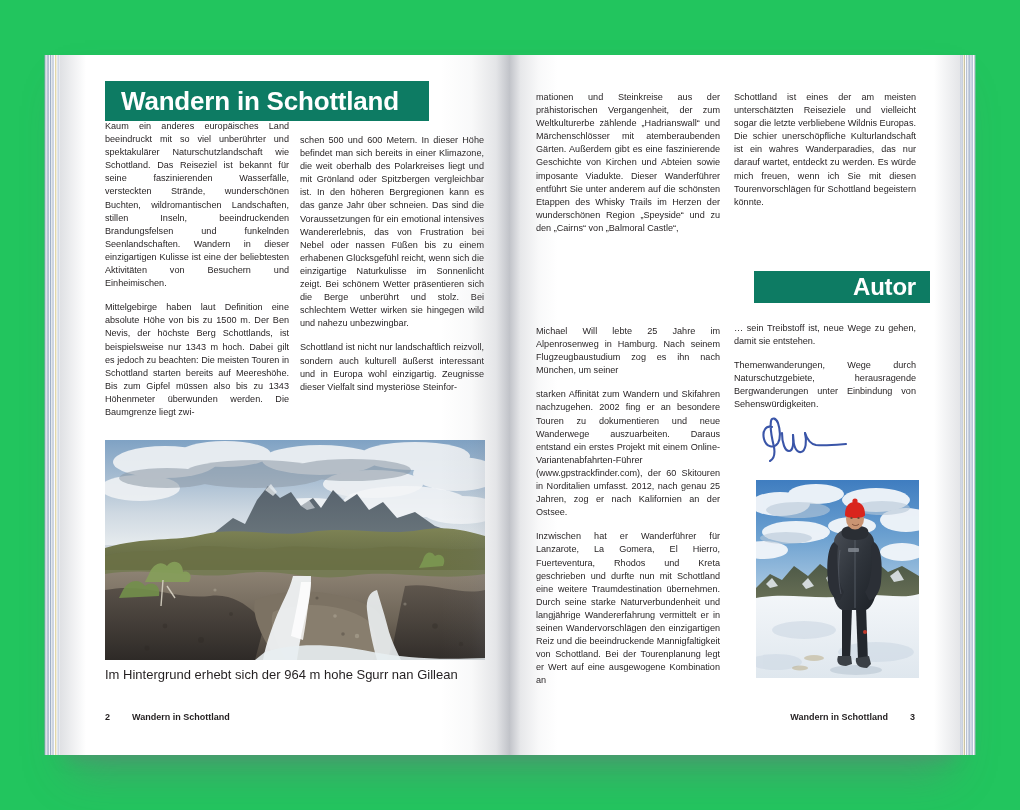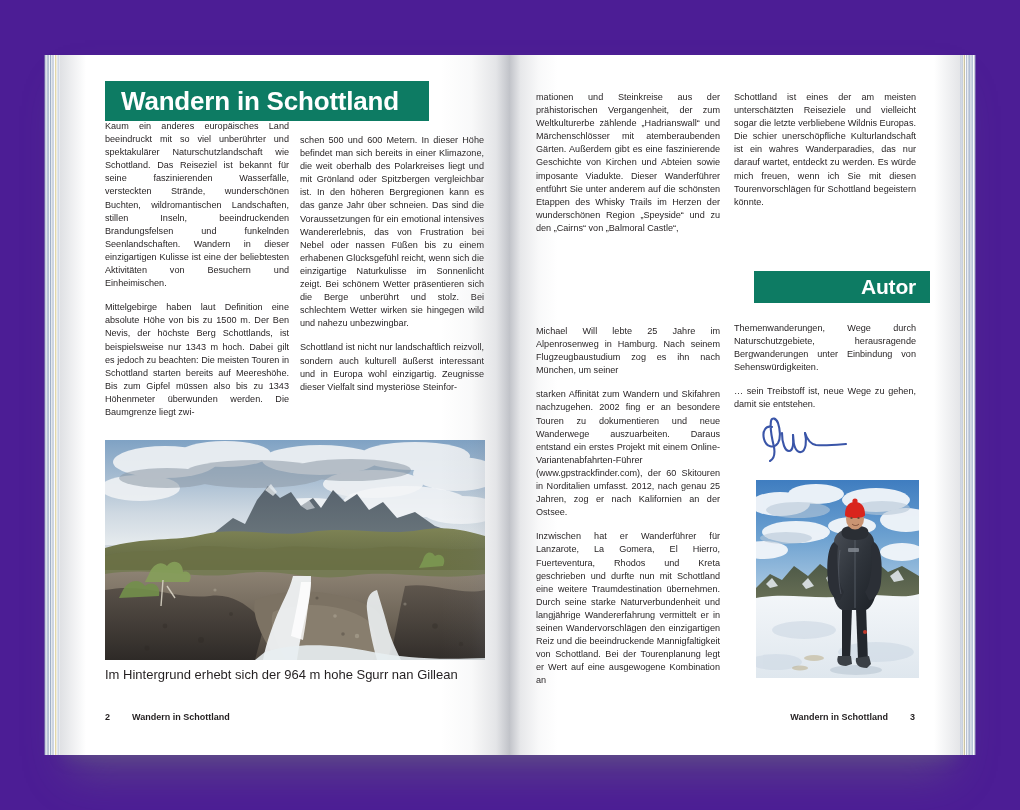--- a/index.html
+++ b/index.html
@@ -12,21 +12,21 @@
     height: 810px;
     font-family: "Liberation Sans", sans-serif;
     overflow: hidden;
     position: relative;
   }
 
   
   #scene {
     position: absolute;
     inset: 0;
-    background: #4c1d95;
+    background: #22c55e;
   }
 
   
   .book-shadow {
     position: absolute;
     left: 60px;
     top: 55px;
     width: 900px;
     height: 700px;
     border-radius: 3px;
@@ -164,21 +164,21 @@
     font-size: 26px;
   }
   .banner.title-autor {
     position: absolute;
     left: 244px;
     top: 216px;
     width: 162px;
     height: 32px;
     justify-content: flex-end;
     padding-right: 14px;
-    font-size: 21px;
+    font-size: 24px;
   }
 
   
   .col {
     position: absolute;
     font-size: 9.1px;
     line-height: 13.1px;
     color: #231f20;
     text-align: justify;
     -webkit-hyphens: auto;
@@ -401,22 +401,22 @@
 
         <div class="banner title-autor">Autor</div>
 
         <div class="col c1b">
           <p>Michael Will lebte 25 Jahre im Alpenrosenweg in Hamburg. Nach seinem Flugzeugbaustudium zog es ihn nach München, um seiner</p>
           <p>starken Affinität zum Wandern und Skifahren nachzugehen. 2002 fing er an besondere Touren zu dokumentieren und neue Wanderwege auszuarbeiten. Daraus entstand ein erstes Projekt mit einem Online-Variantenabfahrten-Führer (www.gpstrackfinder.com), der 60 Skitouren in Norditalien umfasst. 2012, nach genau 25 Jahren, zog er nach Kalifornien an der Ostsee.</p>
           <p>Inzwischen hat er Wanderführer für Lanzarote, La Gomera, El Hierro, Fuerteventura, Rhodos und Kreta geschrieben und durfte nun mit Schottland eine weitere Traumdestination übernehmen. Durch seine starke Naturverbundenheit und langjährige Wandererfahrung vermittelt er in seinen Wandervorschlägen den einzigartigen Reiz und die beeindruckende Mannigfaltigkeit von Schottland. Bei der Tourenplanung legt er Wert auf eine ausgewogene Kombination an</p>
         </div>
 
         <div class="col c2b">
+          <p>… sein Treibstoff ist, neue Wege zu gehen, damit sie entstehen.</p>
           <p>Themenwanderungen, Wege durch Naturschutzgebiete, herausragende Bergwanderungen unter Einbindung von Sehenswürdigkeiten.</p>
-          <p>… sein Treibstoff ist, neue Wege zu gehen, damit sie entstehen.</p>
         </div>
 
         <div class="signature">
           <svg viewBox="0 0 120 56" width="120" height="56">
             <g fill="none" stroke="#3a55a8" stroke-width="2.1" stroke-linecap="round" stroke-linejoin="round">
               <path d="M14,16 C8,14 4,20 6,28 C8,36 16,38 20,32 C23,27 22,18 20,12
                        C18,7 14,6 13,10 C12,16 14,28 16,36 C17,42 16,48 12,50"></path>
               <path d="M24,22 C24,32 27,40 31,40 C35,40 36,32 35,24"></path>
               <path d="M35,24 C35,34 38,42 43,41 C48,40 49,30 47,22"></path>
               <path d="M47,22 C49,28 52,33 58,34 C66,35 76,34 88,33"></path>

